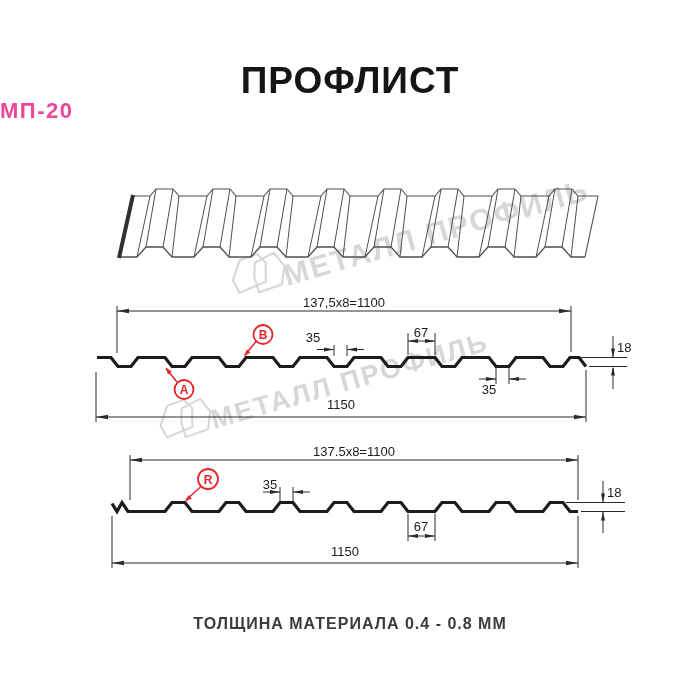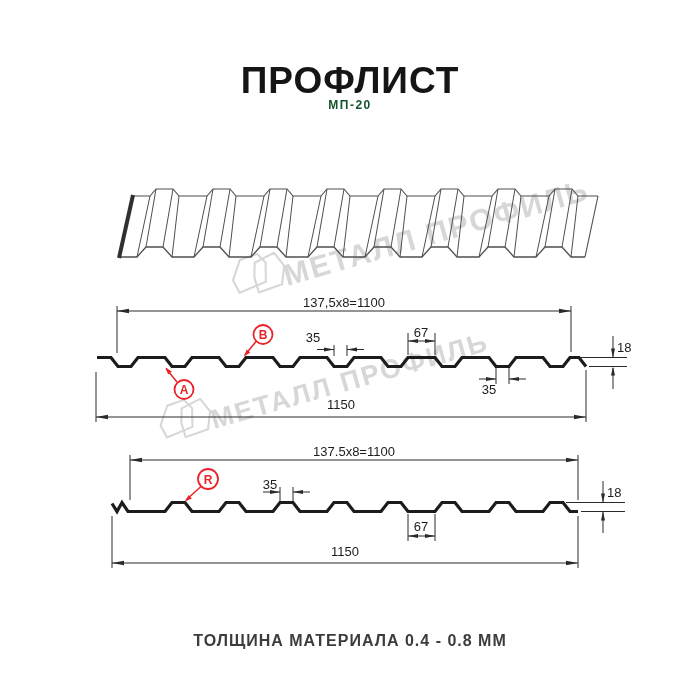--- a/index.html
+++ b/index.html
@@ -3,23 +3,23 @@
 <meta charset="utf-8">
 <style>
   :root{
     --red:#e8232a; --line:#1c1c1c; --wm:#d7d7d7; --thin:#2a2a2a; --sheet:#4f4f4f;
   }
   html,body{margin:0;padding:0;background:#fff;}
   .page{position:relative;width:700px;height:700px;background:#fff;overflow:hidden;
         font-family:"Liberation Sans",sans-serif;}
   .title{position:absolute;top:52px;left:0;width:700px;text-align:center;
          font-size:37px;font-weight:800;letter-spacing:1px;color:#151515;margin-top:8px;}
-  .subtitle{position:absolute;top:98px;left:0;width:700px;text-align:center;
-         font-size:12px;font-weight:700;letter-spacing:1.5px;color:#14532d;}
-  .note{position:absolute;top:632px;left:0;width:700px;text-align:center;
+  .subtitle{position:absolute;top:98px;left:0;width:700px;text-align:left;
+         font-size:22px;font-weight:700;letter-spacing:1.5px;color:#ec4899;}
+  .note{position:absolute;top:615px;left:0;width:700px;text-align:center;
          font-size:16px;font-weight:700;letter-spacing:1px;color:#3c3c3c;}
   svg{position:absolute;left:0;top:0;}
   .dim{font-family:"Liberation Sans",sans-serif;font-size:13px;fill:var(--line);}
   .wmt{font-family:"Liberation Sans",sans-serif;font-weight:700;fill:var(--wm);letter-spacing:2px;}
   .co{font-family:"Liberation Sans",sans-serif;font-weight:700;font-size:12px;fill:var(--red);}
 </style>
 </head>
 <body>
 
 <div class="page">

